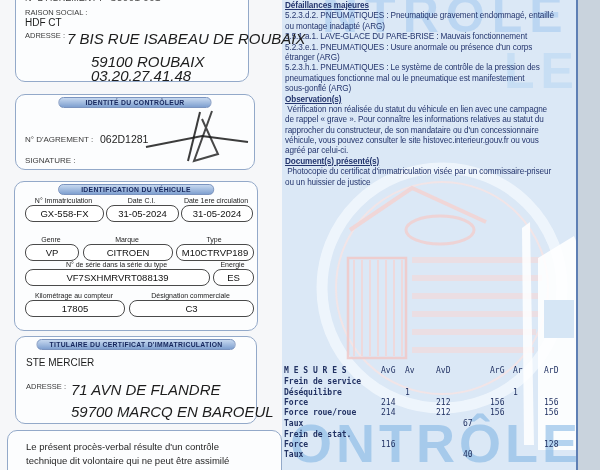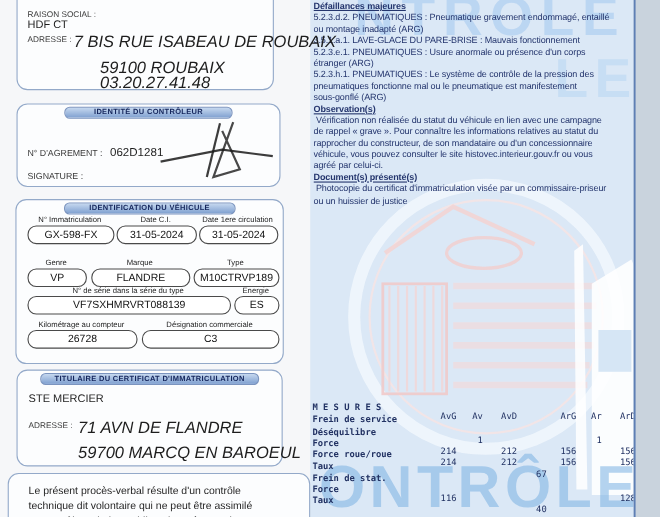--- a/index.html
+++ b/index.html
@@ -15,21 +15,21 @@
   .wm3{left:8px;top:412px;font-size:54px;letter-spacing:4px;color:rgba(122,176,226,0.55);}
   .rtext{position:absolute;left:3px;top:1px;width:290px;font-size:8.2px;line-height:10.4px;
          letter-spacing:-0.1px;color:#24356d;}
   .rline{white-space:pre;height:10.4px;overflow:hidden;}
   .rhead{font-weight:bold;text-decoration:underline;}
   
   .mesures{position:absolute;left:0px;top:363px;width:294px;height:107px;
            font-family:"DejaVu Sans Mono","Liberation Mono",monospace;font-size:8px;color:#223263;}
   .mrow{position:absolute;left:0;width:294px;height:10px;}
   .mlabel{position:absolute;left:2px;white-space:pre;font-weight:bold;}
-  .mc{position:absolute;width:34px;text-align:right;margin-top:8px;}
+  .mc{position:absolute;width:34px;text-align:left;}
   .c-avg{left:99px}.c-av{left:123px}.c-avd{left:154px}.c-mid{left:181px}
   .c-arg{left:208px}.c-ar{left:231px}.c-ard{left:262px}
   .bold{font-weight:bold;}
   
   .box{position:absolute;border:1.5px solid #93a9c9;border-radius:10px;background:#fcfdfe;}
   .band{position:absolute;top:2px;left:50%;transform:translateX(-50%);height:9px;line-height:9px;
         white-space:nowrap;font-size:6.8px;font-weight:bold;color:#15265c;letter-spacing:.3px;
         background:linear-gradient(180deg,#c6d8ef,#7fa0d0);border:0.5px solid #7b94bf;border-radius:5px;}
   .lbl{position:absolute;font-size:7.5px;color:#3a3a3a;white-space:nowrap;}
   .val{position:absolute;font-size:10px;color:#1d1d1d;white-space:nowrap;}
@@ -163,40 +163,40 @@
       <path d="M2,38 L58,27 L104,33" fill="none" stroke="#1a1a1a" stroke-width="2" opacity="0.85"></path>
       <path d="M56,3 L44,52" fill="none" stroke="#1a1a1a" stroke-width="2" opacity="0.85"></path>
       <path d="M68,2 L50,52 L74,45 L58,10" fill="none" stroke="#1a1a1a" stroke-width="2" opacity="0.8"></path>
     </svg>
   </div>
 
   <div class="box" style="left:14px;top:181px;width:242px;height:148px">
     <div class="band" style="padding:0 22px">IDENTIFICATION DU VÉHICULE</div>
 
     <div class="plbl" style="left:10px;top:15px;width:77px">N° Immatriculation</div>
-    <div class="pill" style="left:10px;top:23px;width:77px">GX-598-FX</div>
+    <div class="pill" style="left:10px;top:23px;width:77px">GX-558-FX</div>
     <div class="plbl" style="left:91px;top:15px;width:71px">Date C.I.</div>
     <div class="pill" style="left:91px;top:23px;width:71px">31-05-2024</div>
     <div class="plbl" style="left:166px;top:15px;width:70px">Date 1ere circulation</div>
     <div class="pill" style="left:166px;top:23px;width:70px">31-05-2024</div>
 
     <div class="plbl" style="left:10px;top:54px;width:52px">Genre</div>
     <div class="pill" style="left:10px;top:62px;width:52px">VP</div>
     <div class="plbl" style="left:68px;top:54px;width:88px">Marque</div>
-    <div class="pill" style="left:68px;top:62px;width:88px">FLANDRE</div>
+    <div class="pill" style="left:68px;top:62px;width:88px">CITROEN</div>
     <div class="plbl" style="left:161px;top:54px;width:76px">Type</div>
     <div class="pill" style="left:161px;top:62px;width:76px">M10CTRVP189</div>
 
     <div class="plbl" style="left:10px;top:79px;width:183px">N° de série dans la série du type</div>
     <div class="pill" style="left:10px;top:87px;width:183px">VF7SXHMRVRT088139</div>
     <div class="plbl" style="left:198px;top:79px;width:39px">Energie</div>
     <div class="pill" style="left:198px;top:87px;width:39px">ES</div>
 
     <div class="plbl" style="left:10px;top:110px;width:98px">Kilométrage au compteur</div>
-    <div class="pill" style="left:10px;top:118px;width:98px">26728</div>
+    <div class="pill" style="left:10px;top:118px;width:98px">17805</div>
     <div class="plbl" style="left:114px;top:110px;width:123px">Désignation commerciale</div>
     <div class="pill" style="left:114px;top:118px;width:123px">C3</div>
   </div>
 
   <div class="box" style="left:15px;top:336px;width:240px;height:86px">
     <div class="band" style="padding:0 12px">TITULAIRE DU CERTIFICAT D'IMMATRICULATION</div>
     <div class="val" style="left:10px;top:20px">STE MERCIER</div>
     <div class="lbl" style="left:10px;top:45px">ADRESSE :</div>
     <div class="val9" style="left:55px;top:44px">71 AVN DE FLANDRE</div>
     <div class="val9" style="left:55px;top:66px">59700 MARCQ EN BAROEUL</div>

